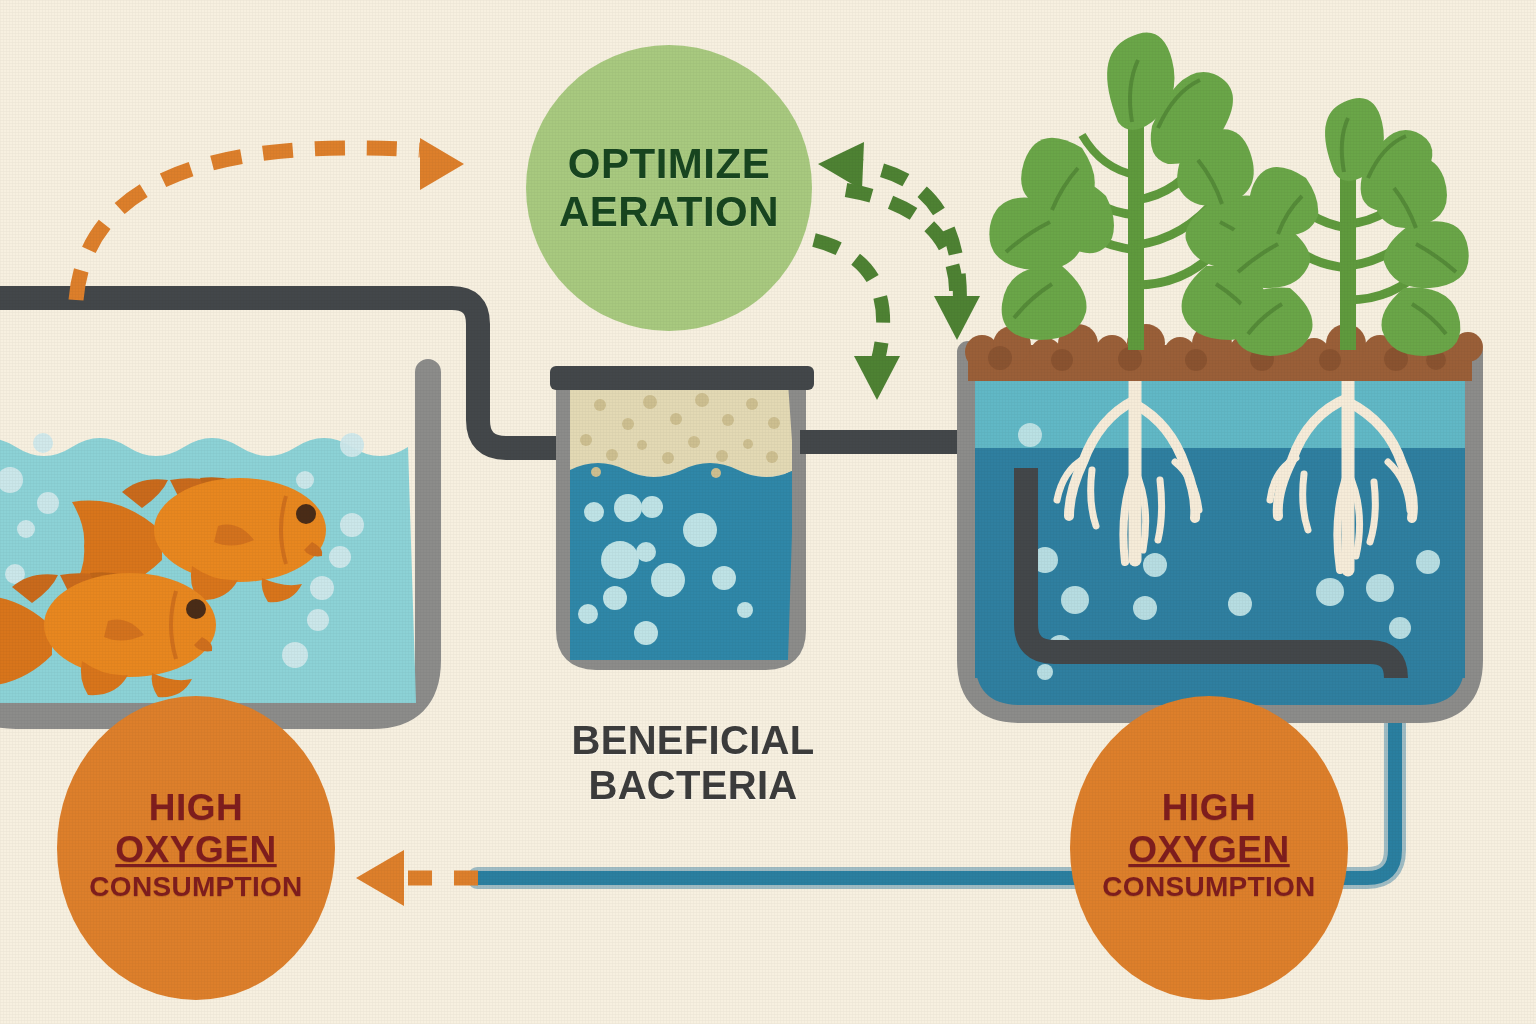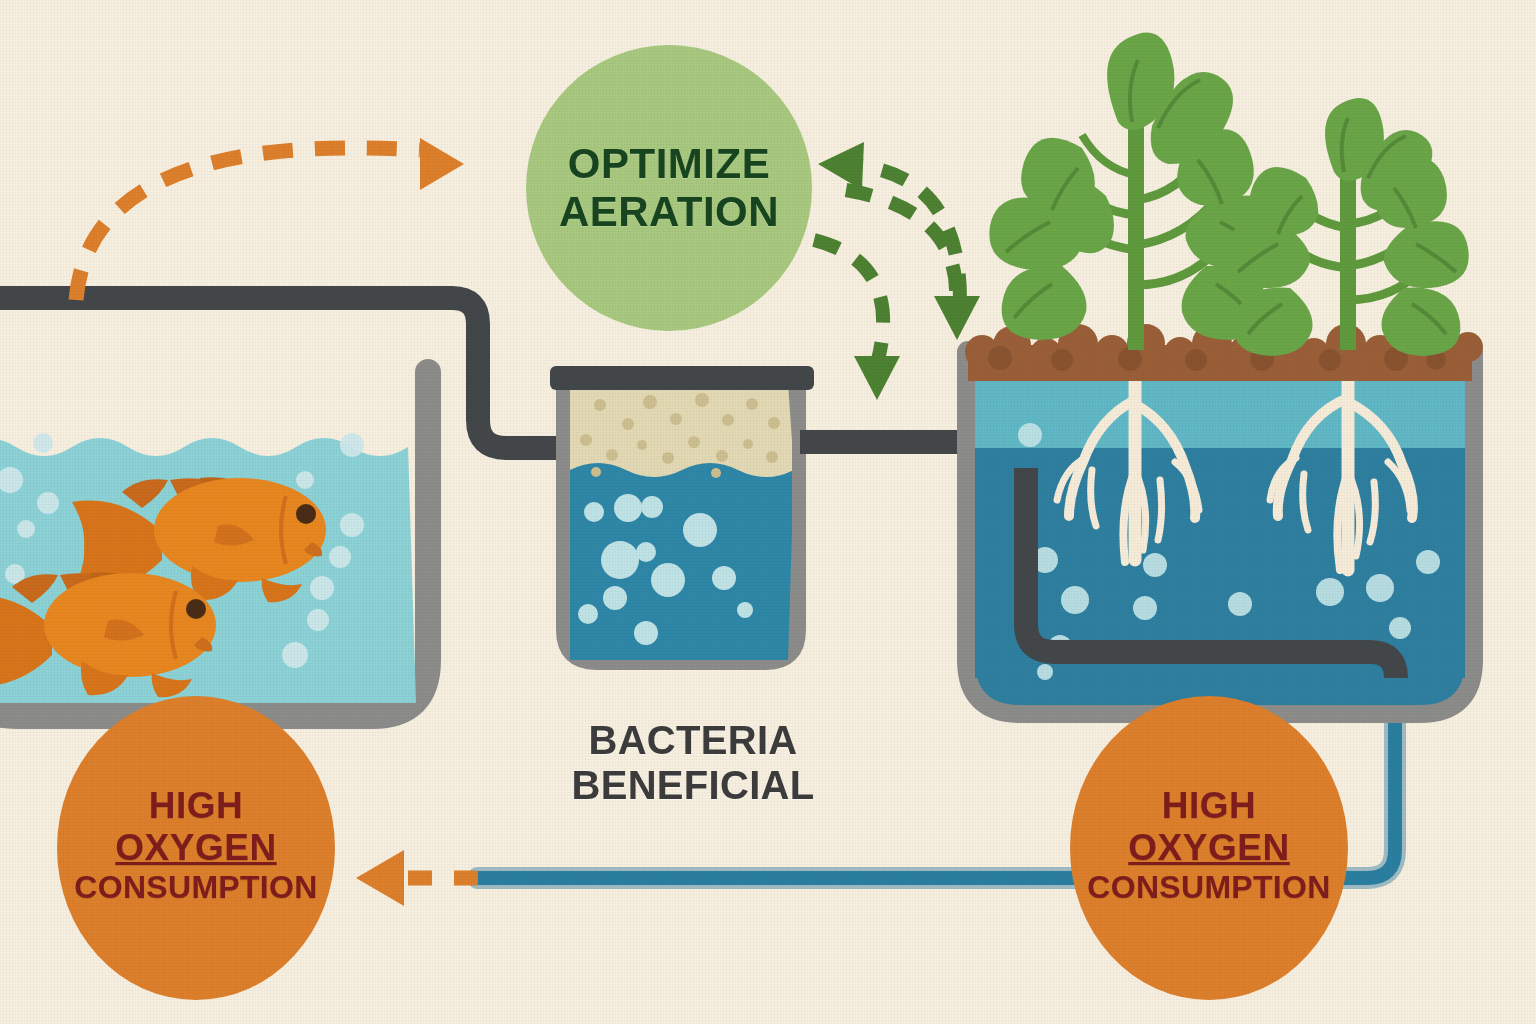--- a/index.html
+++ b/index.html
@@ -12,21 +12,21 @@
   #stage{position:relative;width:1536px;height:1024px;background:#f7f0e0;}
   #stage svg{position:absolute;left:0;top:0;}
 
   .badge-text{
     position:absolute;
     display:flex;flex-direction:column;align-items:center;justify-content:center;
     text-align:center;
   }
   .badge-text .l1{font-weight:bold;font-size:37px;letter-spacing:.5px;}
   .badge-text .l2{font-weight:bold;font-size:37px;letter-spacing:.5px;text-decoration:underline;}
-  .badge-text .l3{font-weight:bold;font-size:32px;letter-spacing:.3px;}
+  .badge-text .l3{font-weight:bold;font-size:28px;letter-spacing:.3px;}
   .orange-badge .l1,.orange-badge .l2,.orange-badge .l3{color:#7f1d1d;
     text-shadow:0 1px 0 rgba(120,60,10,.25);}
   .green-badge span{color:#17451f;font-weight:bold;font-size:42px;letter-spacing:.5px;
     text-shadow:0 1px 0 rgba(255,255,255,.18);}
   .bacteria-label{
     position:absolute;text-align:center;color:#3c3c3c;font-weight:bold;
     font-size:40px;line-height:1.12;letter-spacing:.3px;
     text-shadow:0 1px 0 rgba(255,255,255,.45);
   }
   .grain{
@@ -336,18 +336,18 @@
   <span class="l3">CONSUMPTION</span>
 </div>
 
 <div class="badge-text orange-badge" style="left:1070px;top:760px;width:278px;height:170px;">
   <span class="l1">HIGH</span>
   <span class="l2">OXYGEN</span>
   <span class="l3">CONSUMPTION</span>
 </div>
 
 <div class="bacteria-label" style="left:520px;top:718px;width:346px;">
+  <div>BENEFICIAL</div>
   <div>BACTERIA</div>
-  <div>BENEFICIAL</div>
 </div>
 
 <div class="grain"></div>
 </div>
 
 </body></html>

